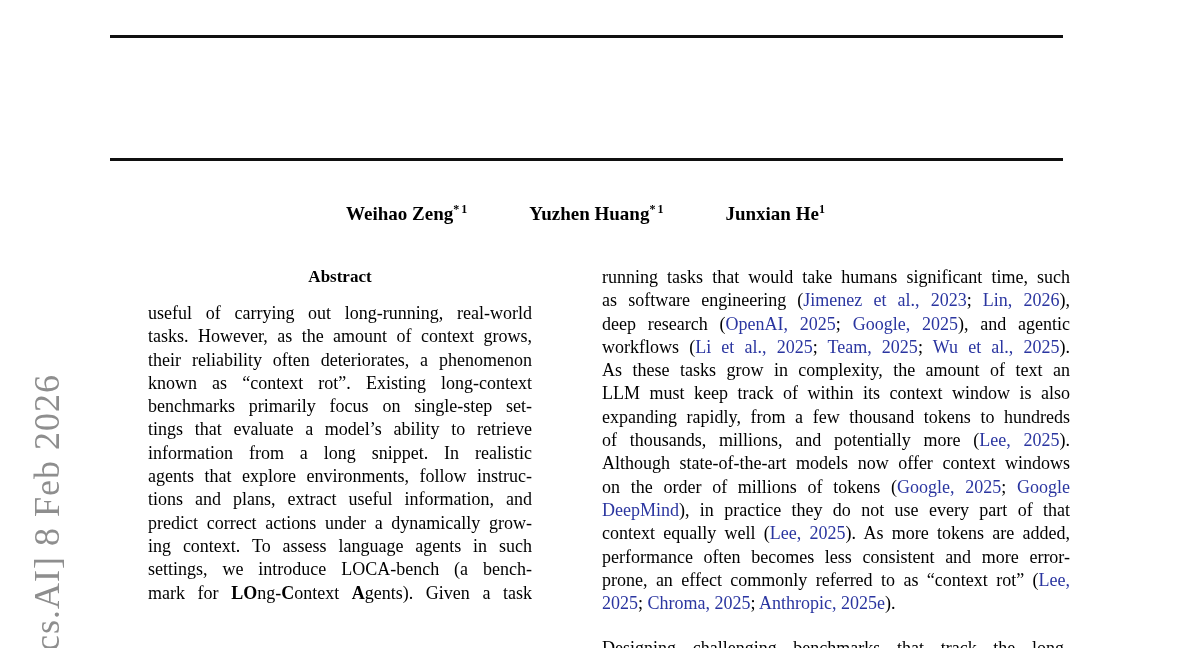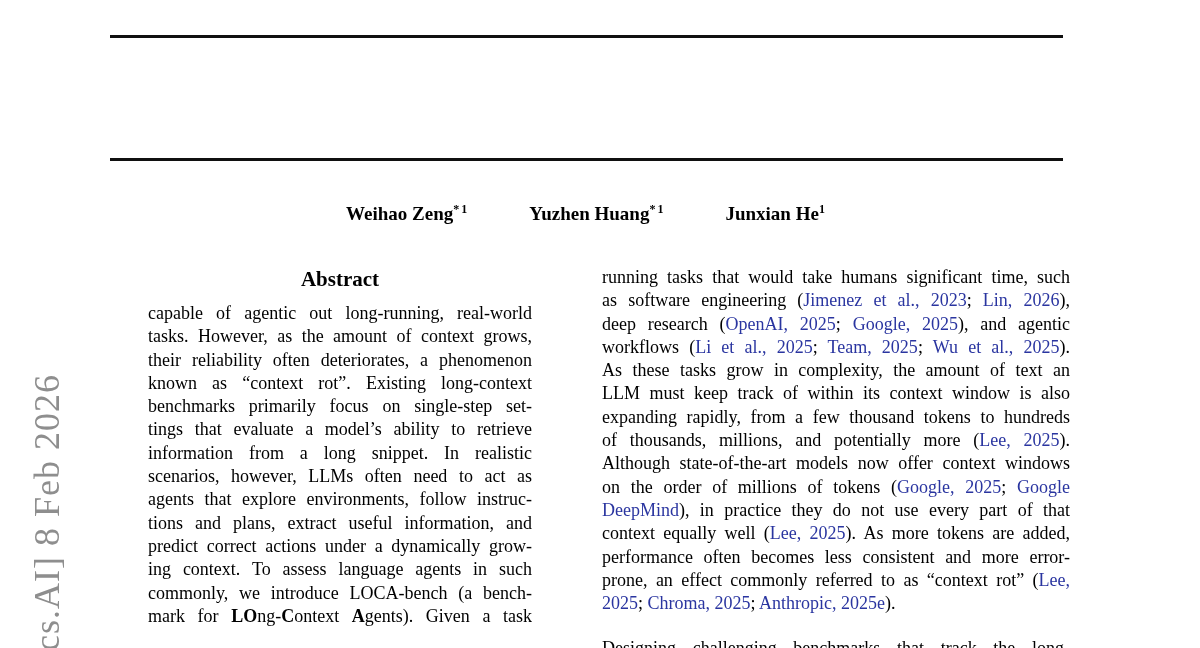--- a/index.html
+++ b/index.html
@@ -22,21 +22,21 @@
 
   .authors {
     position: absolute; left: 110px; top: 202px; width: 953px;
     text-align: center; font-size: 19px; font-weight: bold;
   }
   .author { margin: 0 30px; white-space: nowrap; }
   .author sup { font-size: 12px; letter-spacing: 2px; }
 
   .abstract-heading {
     position: absolute; left: 148px; top: 267px; width: 384px;
-    text-align: center; font-size: 21px; font-weight: bold;
+    text-align: center; font-size: 17px; font-weight: bold;
   }
 
   .col { position: absolute; font-size: 18px; }
   .col-left  { left: 148px; top: 302px; width: 384px; }
   .col-right { left: 602px; top: 266px; width: 468px; }
 
   .tline {
     line-height: 23.3px;
     text-align: justify;
     text-align-last: justify;
@@ -66,33 +66,32 @@
 
 
   <div class="rule rule-bottom"></div>
 
   <div class="authors" id="authors"><span class="author"><span>Weihao Zeng</span><sup>*1</sup></span><span class="author"><span>Yuzhen Huang</span><sup>*1</sup></span><span class="author"><span>Junxian He</span><sup>1</sup></span></div>
 
   <div class="abstract-heading">Abstract</div>
 
   <div class="col col-left" id="abstract-body">
       <div class="para">
-        <div class="tline">capable of agentic out long-running, real-world</div>
+        <div class="tline">useful of carrying out long-running, real-world</div>
         <div class="tline">tasks. However, as the amount of context grows,</div>
         <div class="tline">their reliability often deteriorates, a phenomenon</div>
         <div class="tline">known as “context rot”. Existing long-context</div>
         <div class="tline">benchmarks primarily focus on single-step set-</div>
         <div class="tline">tings that evaluate a model’s ability to retrieve</div>
         <div class="tline">information from a long snippet.  In realistic</div>
-        <div class="tline">scenarios, however, LLMs often need to act as</div>
         <div class="tline">agents that explore environments, follow instruc-</div>
         <div class="tline">tions and plans, extract useful information, and</div>
         <div class="tline">predict correct actions under a dynamically grow-</div>
         <div class="tline">ing context. To assess language agents in such</div>
-        <div class="tline">commonly, we introduce LOCA-bench (a bench-</div>
+        <div class="tline">settings, we introduce LOCA-bench (a bench-</div>
         <div class="tline">mark for <span class="bseg">LO</span>ng-<span class="bseg">C</span>ontext <span class="bseg">A</span>gents). Given a task</div>
       </div>
     </div>
 
   <div class="col col-right" id="right-col">
       <div class="para">
         <div class="tline">running tasks that would take humans significant time, such</div>
         <div class="tline">as software engineering (<span class="cite">Jimenez et al., 2023</span>; <span class="cite">Lin, 2026</span>),</div>
         <div class="tline">deep research (<span class="cite">OpenAI, 2025</span>; <span class="cite">Google, 2025</span>), and agentic</div>
         <div class="tline">workflows (<span class="cite">Li et al., 2025</span>; <span class="cite">Team, 2025</span>; <span class="cite">Wu et al., 2025</span>).</div>

